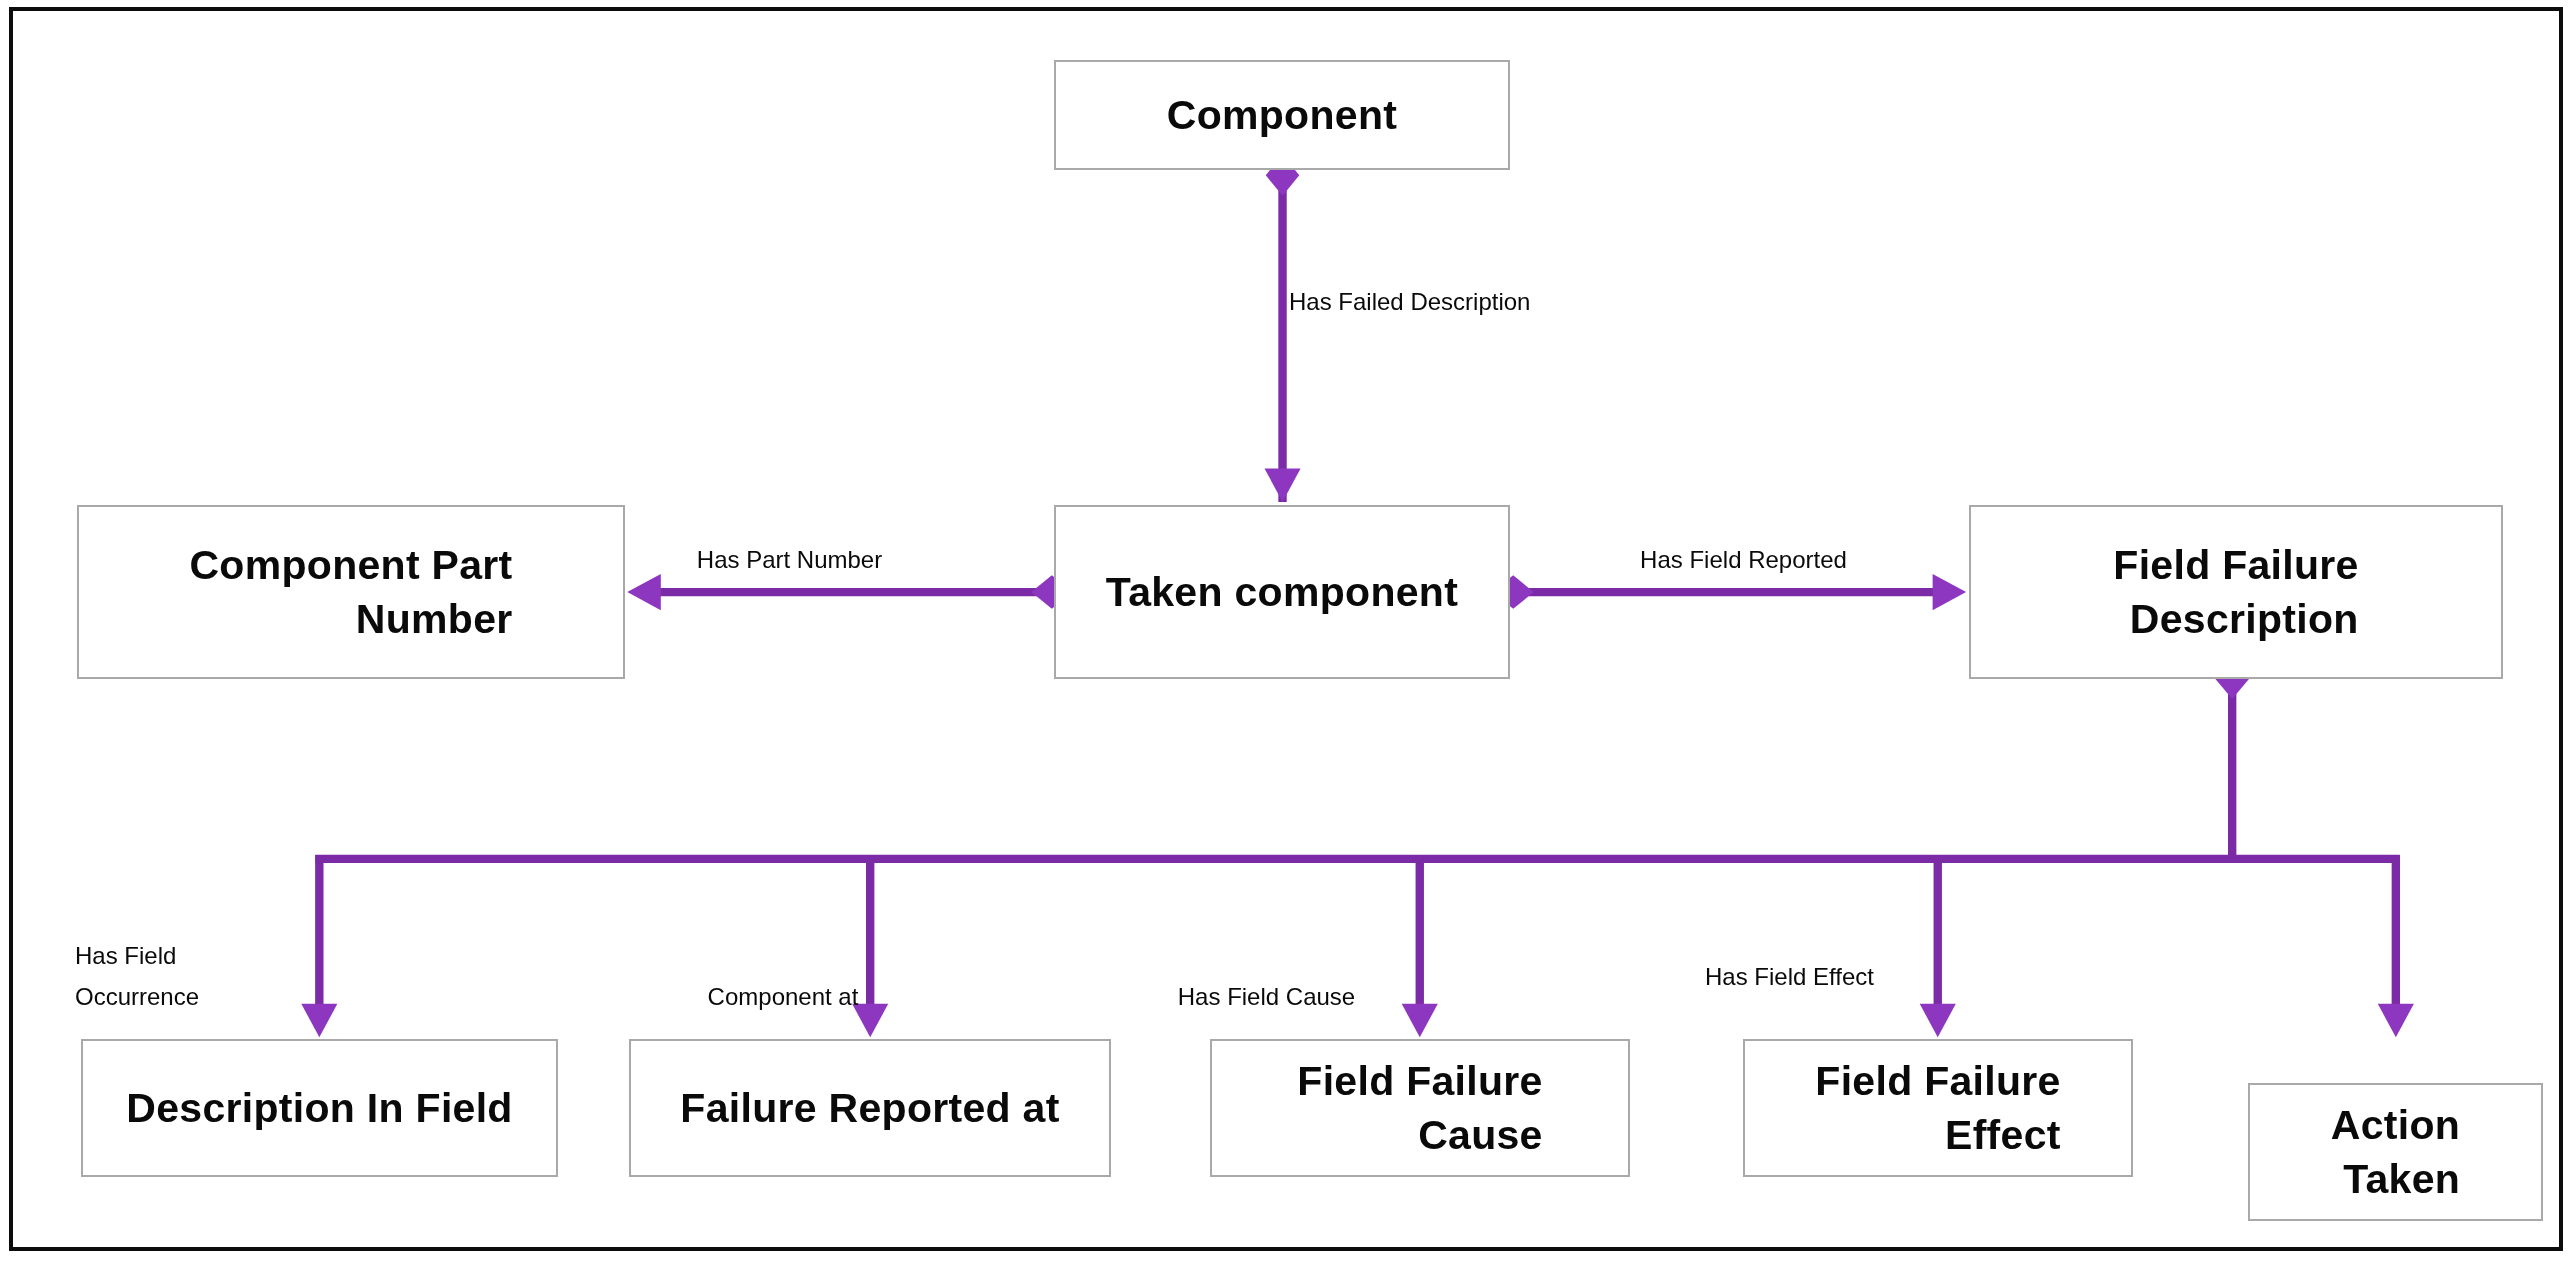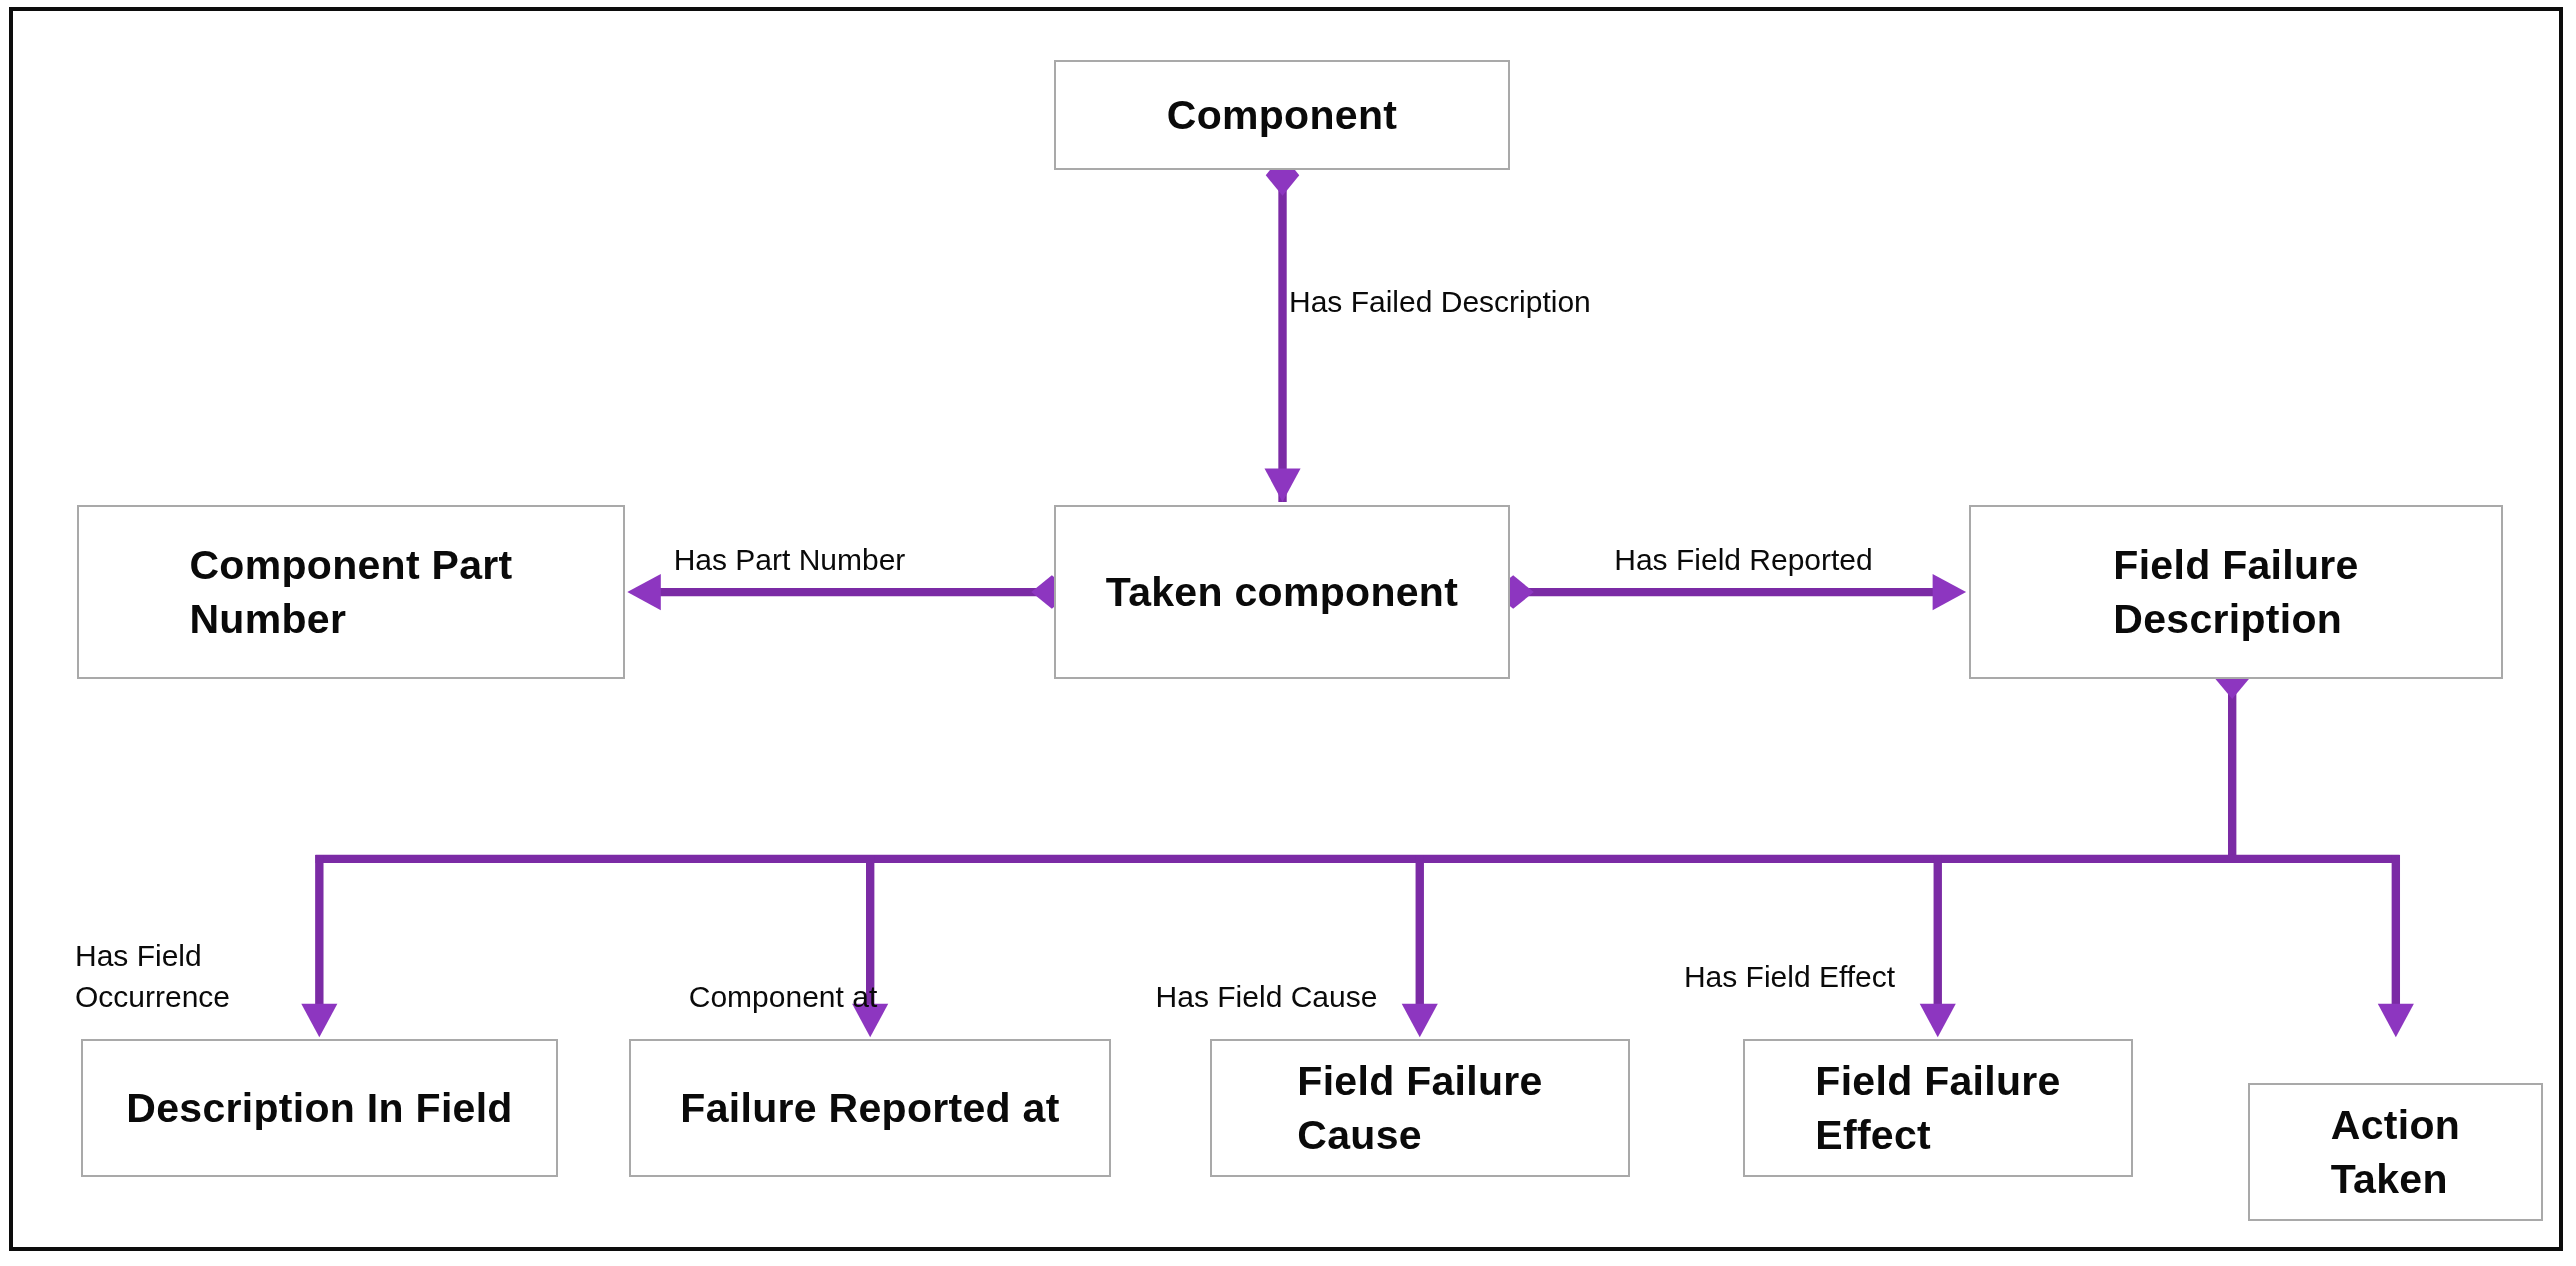--- a/index.html
+++ b/index.html
@@ -27,34 +27,34 @@
     background: transparent;
   }
   .node {
     position: absolute;
     box-sizing: border-box;
     background: #ffffff;
     border: 2.6px solid #a9a9a9;
     display: flex;
     align-items: center;
     justify-content: center;
-    text-align: left;
+    text-align: right;
     z-index: 3;
   }
   .node .node-label {
     font-weight: 700;
     font-size: 41px;
     line-height: 54px;
     color: #0a0a0a;
     white-space: pre-line;
     letter-spacing: 0.3px;
   }
   .edge-label {
     position: absolute;
-    font-size: 30px;
+    font-size: 24px;
     line-height: 41px;
     color: #0a0a0a;
     white-space: pre-line;
     z-index: 4;
   }
   .edge-label.centered { text-align: center; }
   svg#connectors {
     position: absolute;
     left: 0;
     top: 0;

